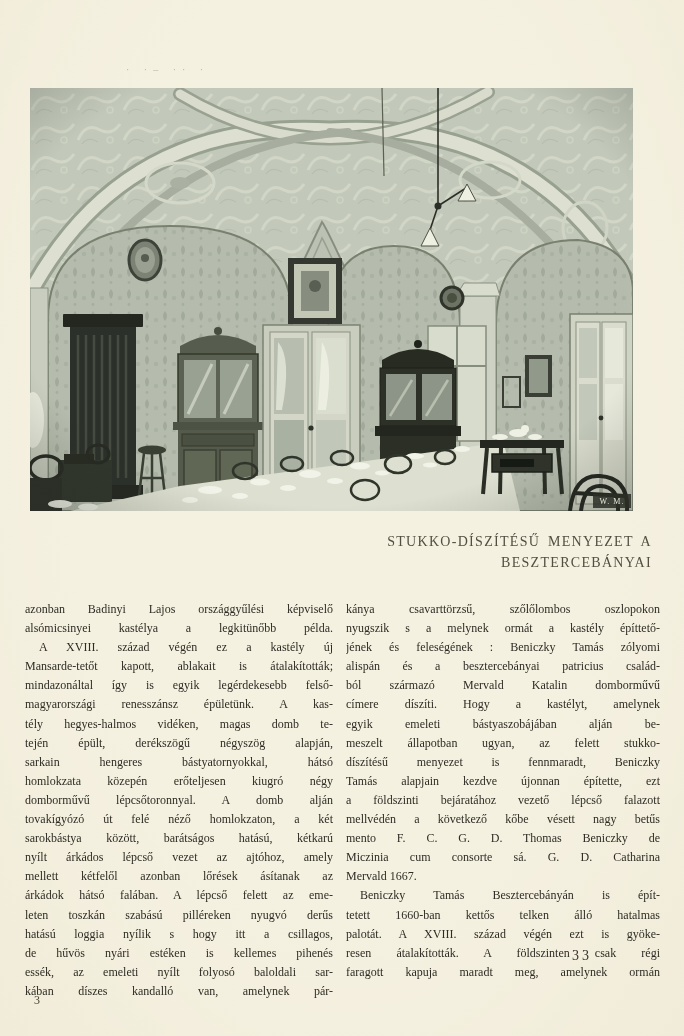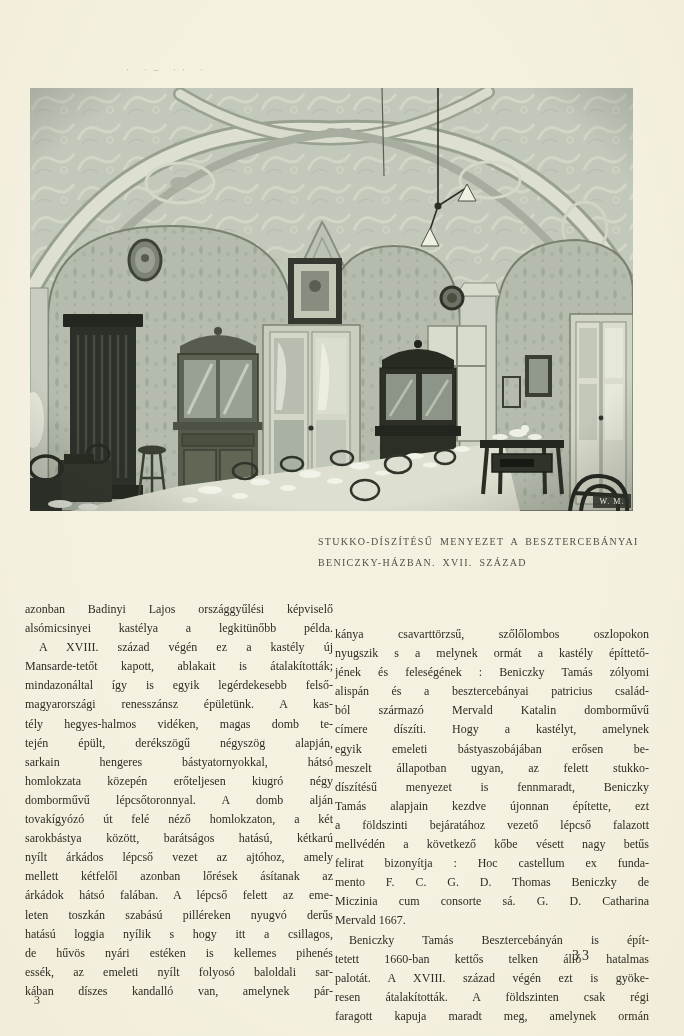--- a/index.html
+++ b/index.html
@@ -13,26 +13,26 @@
     background:radial-gradient(ellipse at 50% 42%, #f5f1e1 55%, #f1ecd9 100%);
   }
   .smudge{
     position:absolute;left:126px;top:64px;font-size:10px;
     letter-spacing:6px;color:rgba(110,105,85,.45);
   }
   .photo{position:absolute;left:30px;top:88px;width:603px;height:423px;}
   .photo svg{display:block;}
   .caption{
     position:absolute;left:318px;top:531px;width:334px;
-    font-size:10px;letter-spacing:1.3px;word-spacing:3px;
-    color:#524f42;line-height:21px;
+    font-size:14px;letter-spacing:1.3px;word-spacing:3px;
+    color:#524f42;line-height:21px;text-align:right;
   }
   .col{position:absolute;top:600px;font-size:12px;color:#2e2c24;}
   .col-left{left:25px;width:308px;}
-  .col-right{left:335px;width:314px;margin-top:25px;}
+  .col-right{left:346px;width:314px;}
   .tline{
     height:19.1px;line-height:19.1px;overflow:hidden;
     text-align:justify;text-align-last:justify;
   }
   .tline.nj{text-align-last:left;}
   .tline.indent{text-indent:14px;}
   .sig{position:absolute;left:34px;top:993px;font-size:12px;color:#43402f;}
   .folio{position:absolute;left:572px;top:948px;font-size:14px;letter-spacing:3px;color:#353227;}
 </style>
 </head>
@@ -246,21 +246,20 @@
       <path d="M400 140 L409 158 L391 158 Z" fill="#eef0e2" stroke="#4c5145" stroke-width="1"></path>
 
       <rect x="0" y="0" width="603" height="423" fill="url(#vig)"></rect>
       <rect x="563" y="406" width="38" height="14" fill="#2a2e26" opacity="0.85"></rect>
       <text x="582" y="416" text-anchor="middle" font-size="8" letter-spacing="1" fill="#e8eadc" font-family="Liberation Serif, serif">W. M.</text>
     </svg>
   </div>
 
   <div class="caption">
     <div>STUKKO-DÍSZÍTÉSŰ MENYEZET A BESZTERCEBÁNYAI</div>
-    <div>BENICZKY-HÁZBAN. XVII. SZÁZAD</div>
   </div>
 
   <div class="col col-left">
       <div class="tline">azonban Badinyi Lajos országgyűlési képviselő</div>
       <div class="tline">alsómicsinyei kastélya a legkitünőbb példa.</div>
       <div class="tline indent">A XVIII. század végén ez a kastély új</div>
       <div class="tline">Mansarde-tetőt kapott, ablakait is átalakították;</div>
       <div class="tline">mindazonáltal így is egyik legérdekesebb felső-</div>
       <div class="tline">magyarországi renesszánsz épületünk. A kas-</div>
       <div class="tline">tély hegyes-halmos vidéken, magas domb te-</div>
@@ -279,27 +278,26 @@
       <div class="tline">essék, az emeleti nyílt folyosó baloldali sar-</div>
       <div class="tline">kában díszes kandalló van, amelynek pár-</div>
     </div>
   <div class="col col-right">
       <div class="tline">kánya csavarttörzsű, szőlőlombos oszlopokon</div>
       <div class="tline">nyugszik s a melynek ormát a kastély építtető-</div>
       <div class="tline">jének és feleségének : Beniczky Tamás zólyomi</div>
       <div class="tline">alispán és a besztercebányai patricius család-</div>
       <div class="tline">ból származó Mervald Katalin domborművű</div>
       <div class="tline">címere díszíti. Hogy a kastélyt, amelynek</div>
-      <div class="tline">egyik emeleti bástyaszobájában erősen be-</div>
+      <div class="tline">egyik emeleti bástyaszobájában alján be-</div>
       <div class="tline">meszelt állapotban ugyan, az felett stukko-</div>
       <div class="tline">díszítésű menyezet is fennmaradt, Beniczky</div>
       <div class="tline">Tamás alapjain kezdve újonnan építette, ezt</div>
       <div class="tline">a földszinti bejáratához vezető lépcső falazott</div>
       <div class="tline">mellvédén a következő kőbe vésett nagy betűs</div>
-      <div class="tline">felirat bizonyítja : Hoc castellum ex funda-</div>
       <div class="tline">mento F. C. G. D. Thomas Beniczky de</div>
       <div class="tline">Miczinia cum consorte sá. G. D. Catharina</div>
       <div class="tline nj">Mervald 1667.</div>
       <div class="tline indent">Beniczky Tamás Besztercebányán is épít-</div>
       <div class="tline">tetett 1660-ban kettős telken álló hatalmas</div>
       <div class="tline">palotát. A XVIII. század végén ezt is gyöke-</div>
       <div class="tline">resen átalakították. A földszinten csak régi</div>
       <div class="tline">faragott kapuja maradt meg, amelynek ormán</div>
     </div>
 

